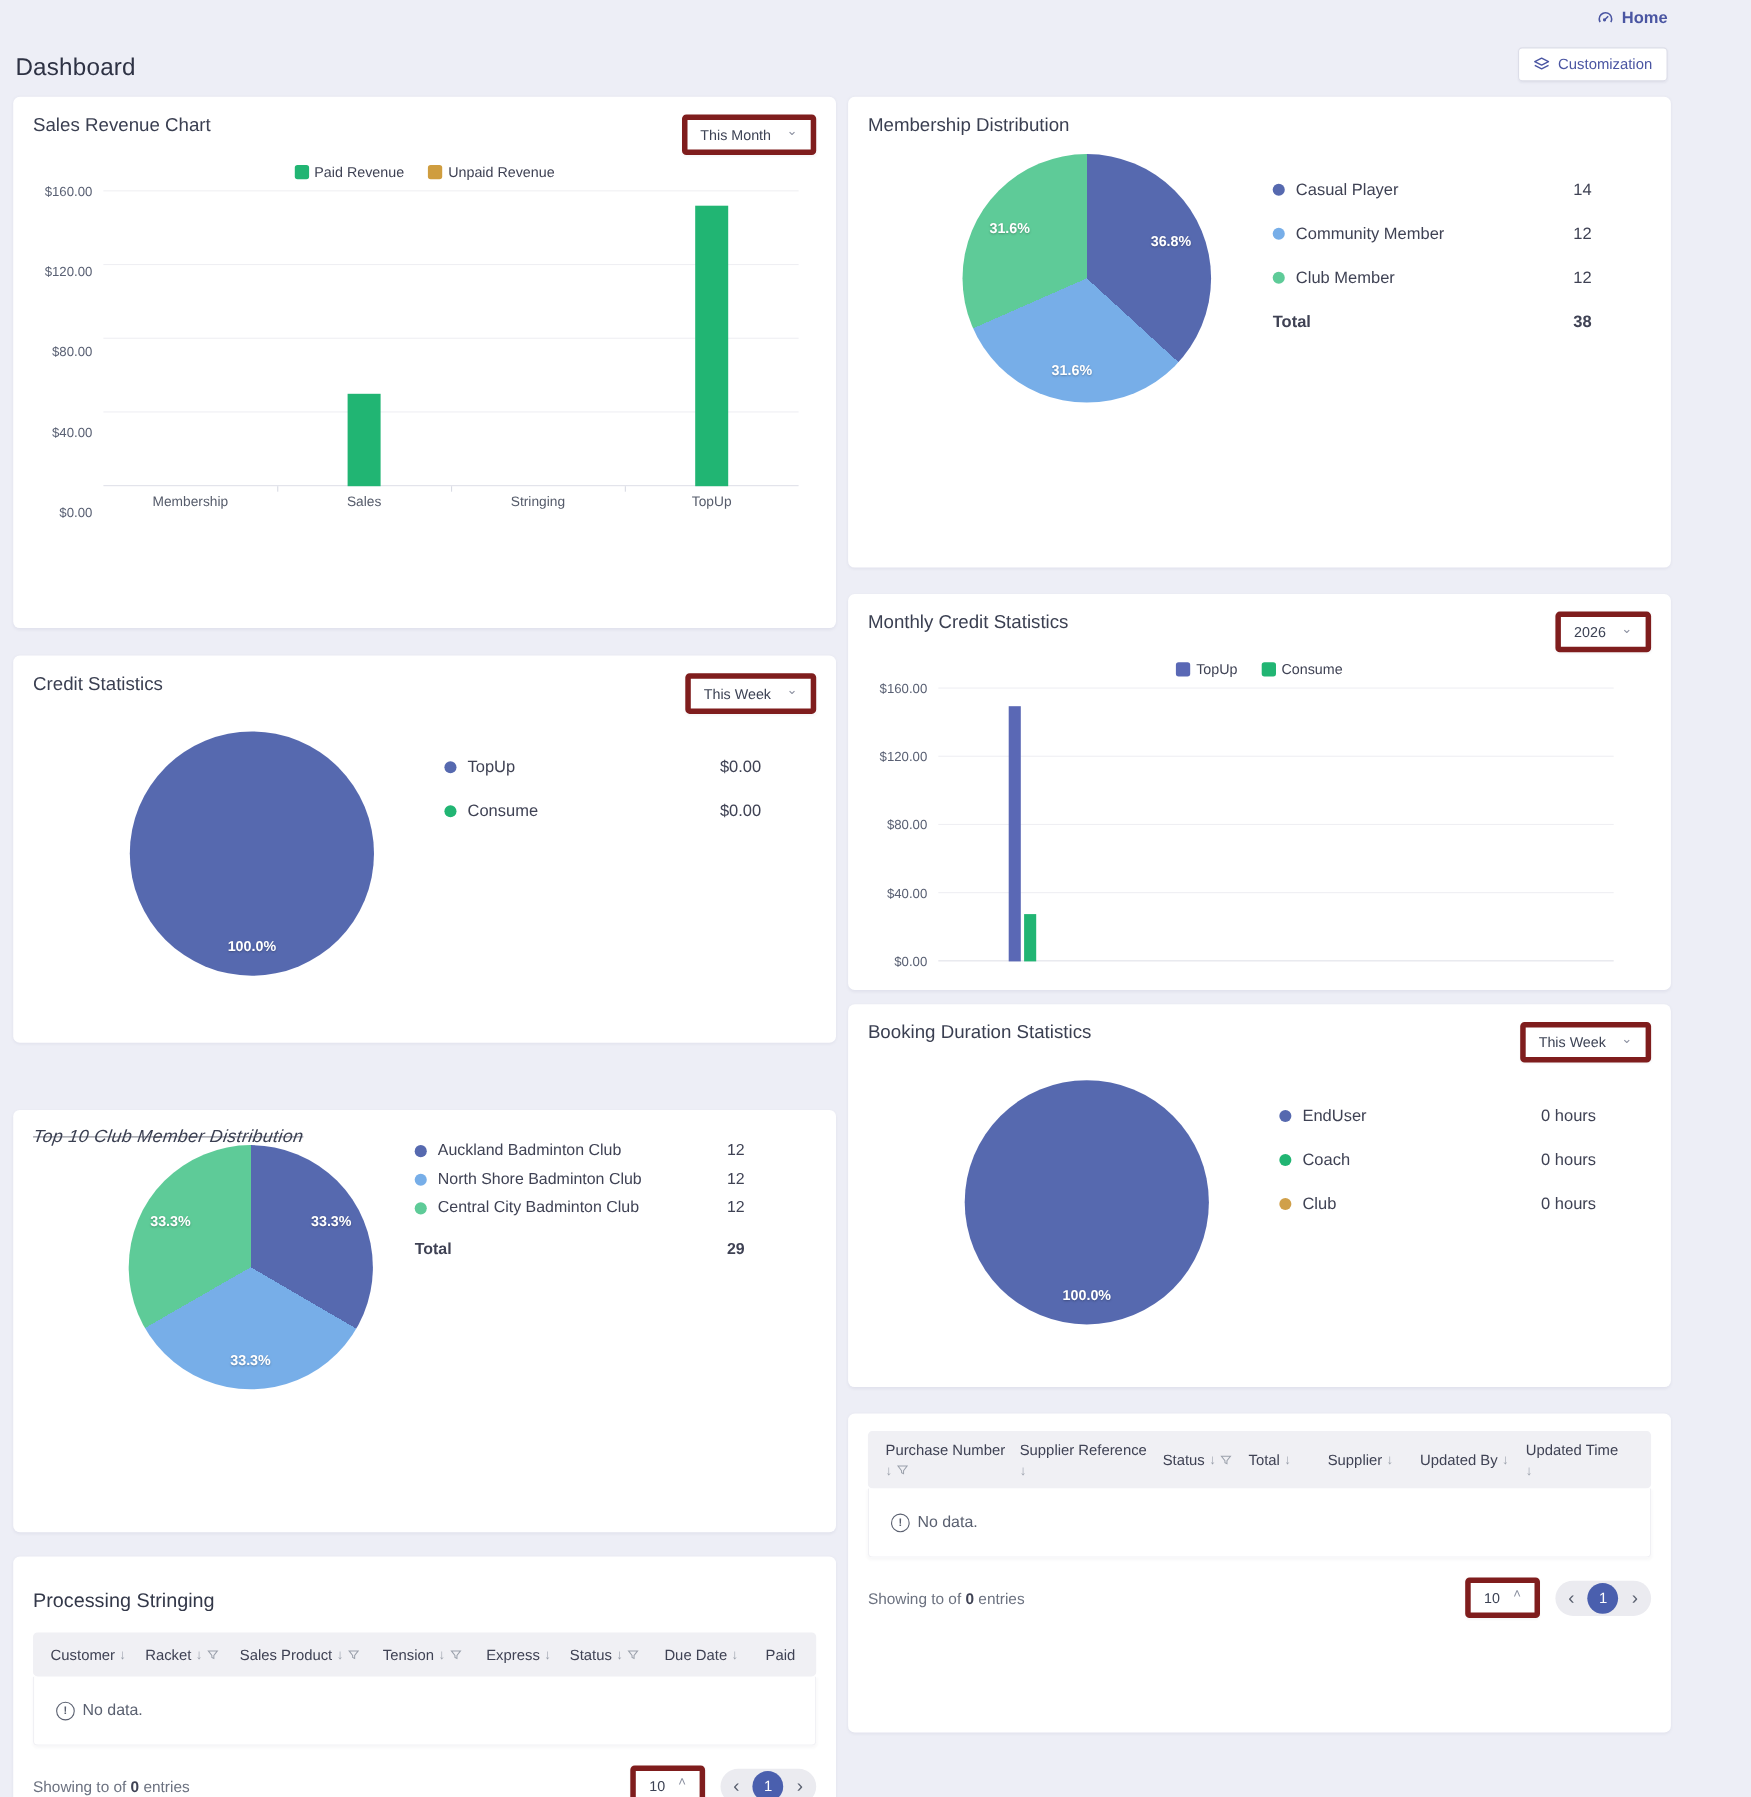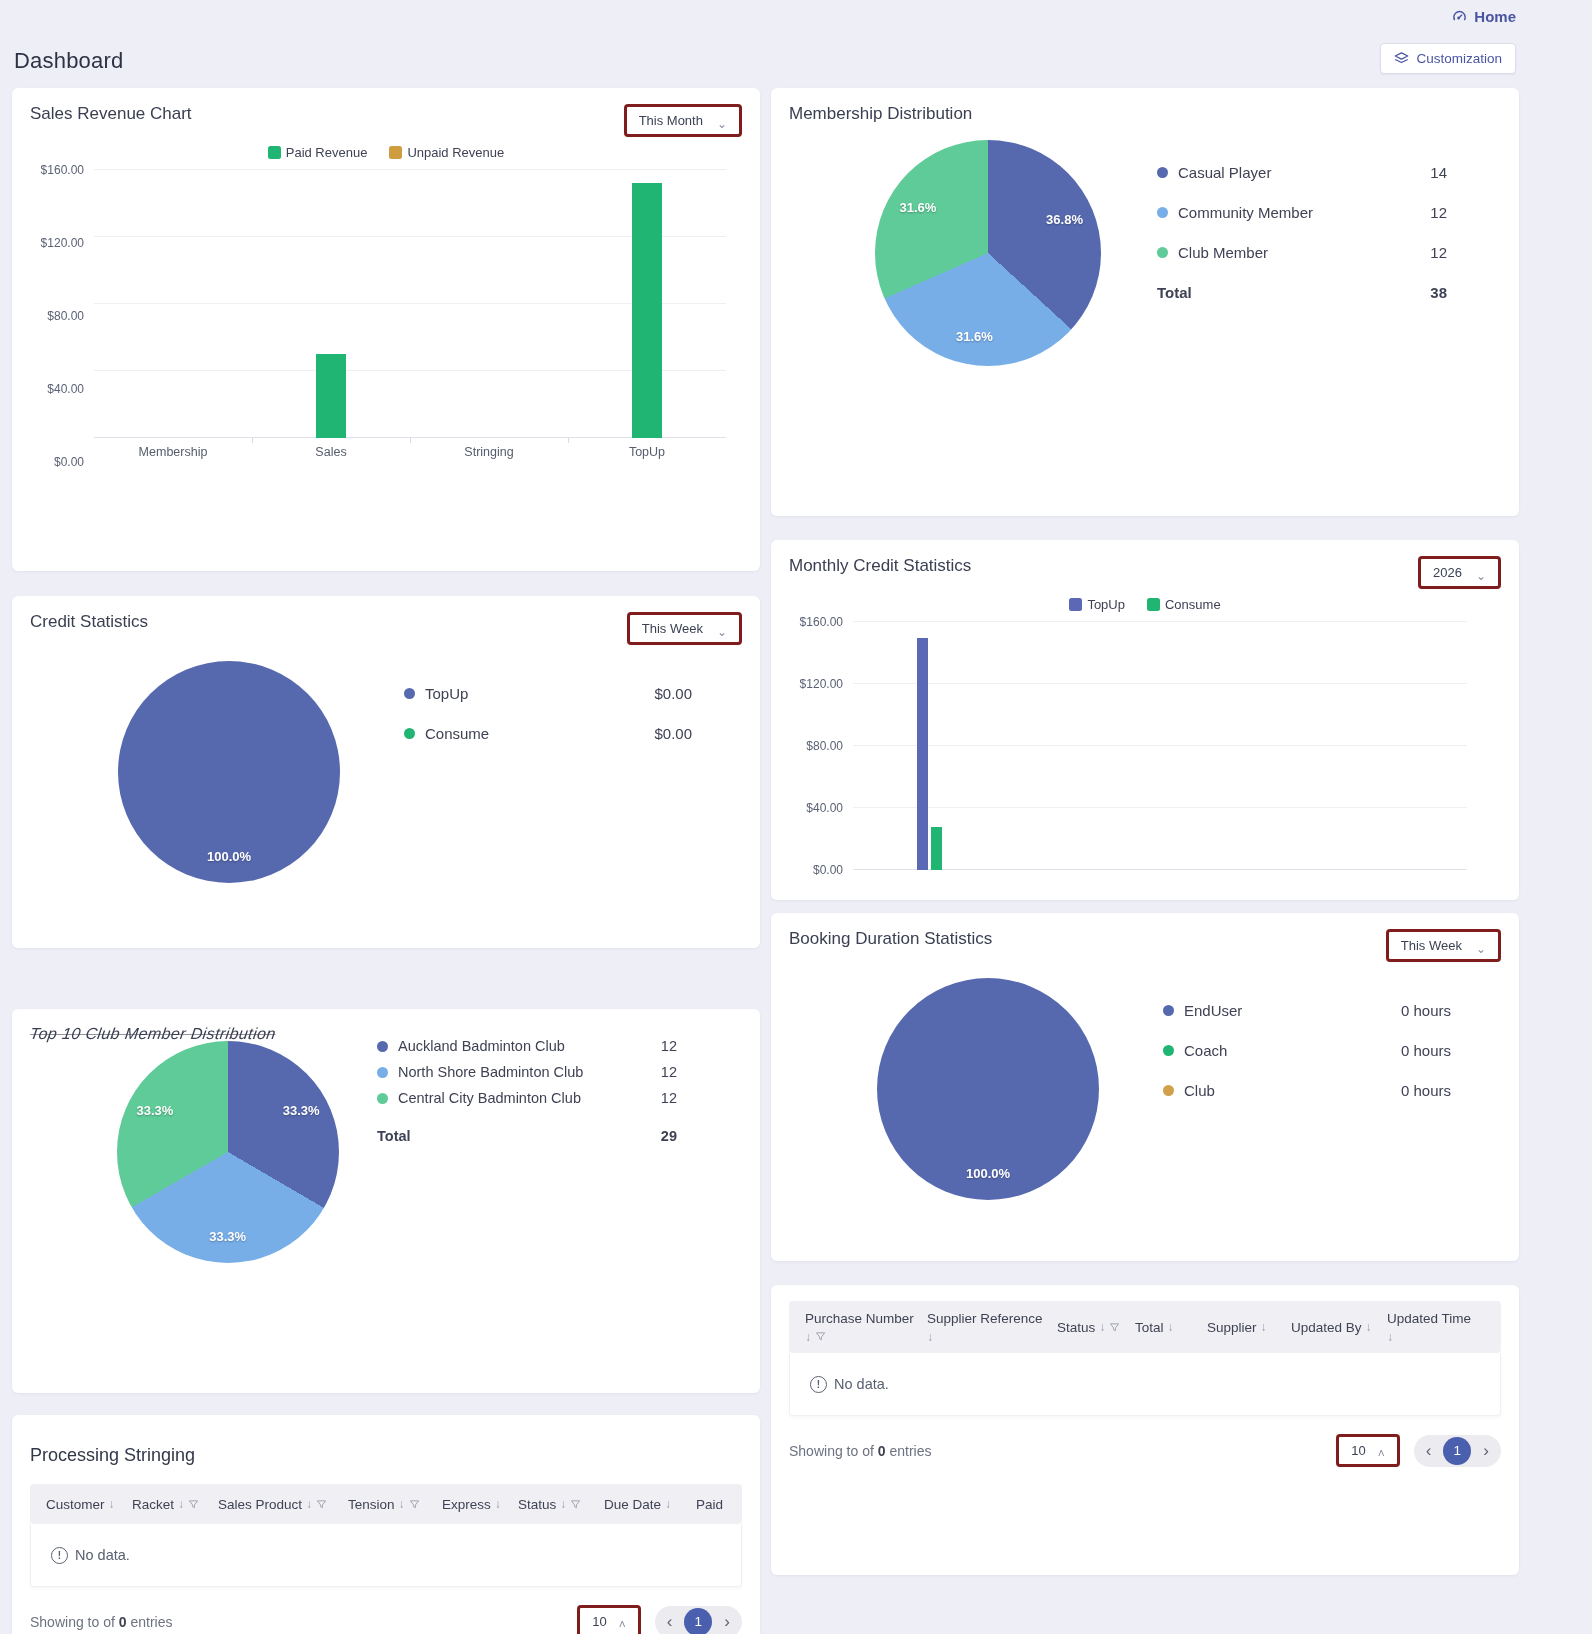--- a/index.html
+++ b/index.html
@@ -15,21 +15,21 @@
   .top-right{display:flex;flex-direction:column;align-items:flex-end;}
   .home-link{display:inline-flex;align-items:center;gap:6px;color:#4a55a2;font-size:15px;font-weight:600;cursor:pointer;}
   .customize-btn{margin-top:18px;display:inline-flex;align-items:center;gap:7px;background:#fff;border:1px solid #dcdde8;
     border-radius:4px;padding:7px 13px;font-size:13.5px;color:#4a55a2;cursor:pointer;box-shadow:0 1px 2px rgba(40,40,80,.05);}
   .grid{display:flex;gap:11px;padding-left:12px;margin-top:14px;}
   .col{width:748px;display:flex;flex-direction:column;}
   .card{background:#fff;border-radius:6px;box-shadow:0 1px 3px rgba(35,40,80,.06);padding:16px 18px;box-sizing:border-box;}
   .card-head{display:flex;justify-content:space-between;align-items:flex-start;}
   .card-title{font-size:17px;font-weight:500;color:#3a3f51;}
   .big-title{font-size:18px;font-weight:500;color:#333849;}
-  .select{display:inline-flex;align-items:flex-end;gap:14px;border:3px solid #7f1d1d;border-radius:4px;background:#fff;
+  .select{display:inline-flex;align-items:flex-start;gap:14px;border:5px solid #7f1d1d;border-radius:4px;background:#fff;
     padding:6px 12px;font-size:13px;color:#3c4254;cursor:pointer;box-shadow:0 1px 2px rgba(40,40,80,.04);}
   .select .caret{color:#8b90a0;font-size:12px;line-height:8px;}
 
   
   .legend-row{display:flex;justify-content:center;gap:22px;font-size:13px;color:#3f4254;align-items:center;}
   .legend-row .sq{width:13px;height:13px;border-radius:2.5px;display:inline-block;}
   .legend-row .item{display:inline-flex;align-items:center;gap:5px;cursor:pointer;}
   .barchart{display:flex;}
   .yaxis{width:64px;position:relative;font-size:12px;color:#5a6174;flex:none;}
   .yaxis span{position:absolute;right:10px;white-space:nowrap;}

